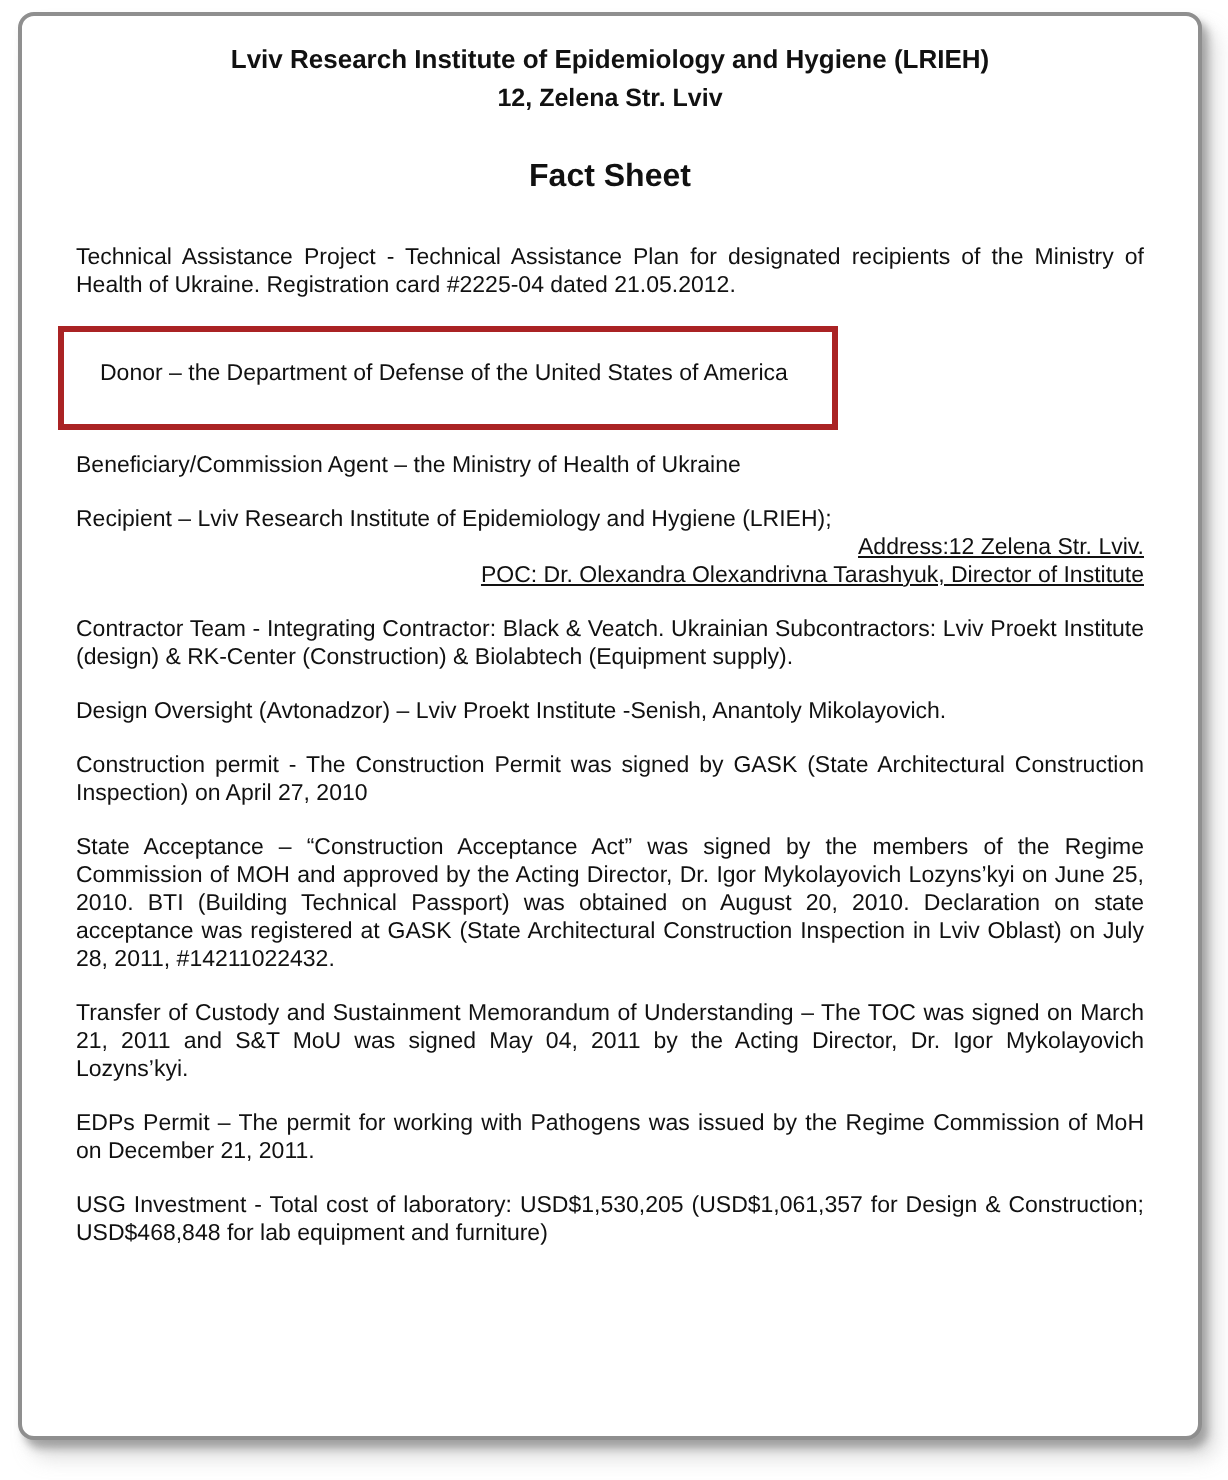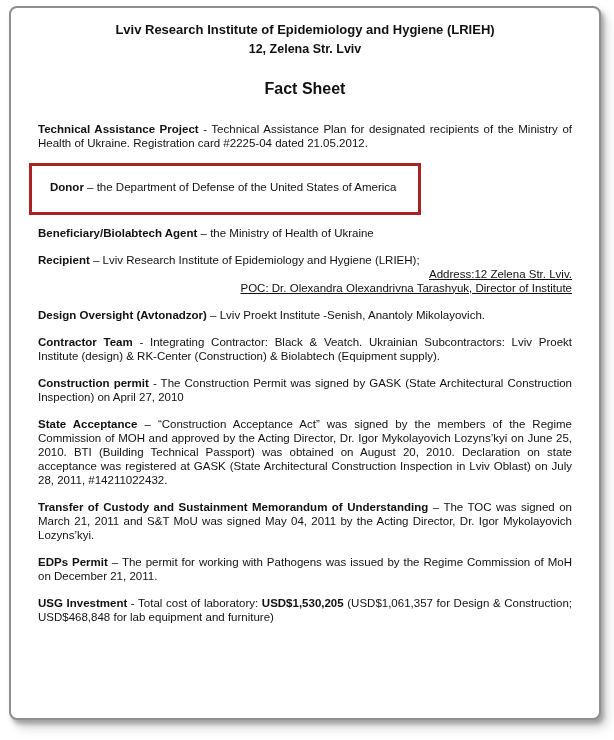--- a/index.html
+++ b/index.html
@@ -45,21 +45,21 @@
     font-weight: bold;
     margin-top: 22px;
   }
   .body-text { margin-top: 25px; }
   .para {
     font-size: 11.5px;
     line-height: 1.2;
     text-align: justify;
     margin: 0 0 13.5px 0;
   }
-  .b { font-weight: bold; }
+  .b { font-weight: normal; }
   .indent-line {
     padding-left: 51px;
     text-align: right;
     text-decoration: underline;
   }
   .red-box {
     display: inline-block;
     border-style: solid;
     border-width: 3px;
     padding: 3px 10px 5px 6px;
@@ -82,30 +82,30 @@
     </div>
 
     <div class="body-text">
 
       <p class="para"><span class="b">Technical Assistance Project</span><span> - </span><span>Technical Assistance Plan for designated recipients of the Ministry of Health of Ukraine. Registration card #2225-04 dated 21.05.2012.</span></p>
 
       <div class="red-box" id="donor-box" style="border-color: rgb(170, 35, 36);">
         <p class="para"><span class="b">Donor</span><span> – </span><span>the Department of Defense of the United States of America</span></p>
       </div>
 
-      <p class="para"><span class="b">Beneficiary/Biolabtech Agent</span><span> – </span><span>the Ministry of Health of Ukraine</span></p>
+      <p class="para"><span class="b">Beneficiary/Commission Agent</span><span> – </span><span>the Ministry of Health of Ukraine</span></p>
 
       <p class="para"><span class="b">Recipient</span><span> – </span><span>Lviv Research Institute of Epidemiology and Hygiene (LRIEH);</span>
         <span class="indent-line" style="display:block">Address:12 Zelena Str. Lviv.</span>
         <span class="indent-line" style="display:block">POC: Dr. Olexandra Olexandrivna Tarashyuk, Director of Institute</span>
       </p>
 
+      <p class="para"><span class="b">Contractor Team</span><span> - </span><span>Integrating Contractor: Black &amp; Veatch. Ukrainian Subcontractors: Lviv Proekt Institute (design) &amp; RK-Center (Construction) &amp; Biolabtech (Equipment supply).</span></p>
+
       <p class="para"><span class="b">Design Oversight (Avtonadzor)</span><span> – </span><span>Lviv Proekt Institute -Senish, Anantoly Mikolayovich.</span></p>
-
-      <p class="para"><span class="b">Contractor Team</span><span> - </span><span>Integrating Contractor: Black &amp; Veatch. Ukrainian Subcontractors: Lviv Proekt Institute (design) &amp; RK-Center (Construction) &amp; Biolabtech (Equipment supply).</span></p>
 
 
 
       <p class="para"><span class="b">Construction permit</span><span> - </span><span>The Construction Permit was signed by GASK (State Architectural Construction Inspection) on April 27, 2010</span></p>
 
       <p class="para"><span class="b">State Acceptance</span><span> – </span><span>“Construction Acceptance Act” was signed by the members of the Regime Commission of MOH and approved by the Acting Director, Dr. Igor Mykolayovich Lozyns’kyi on June 25, 2010. BTI (Building Technical Passport) was obtained on August 20, 2010. Declaration on state acceptance was registered at GASK (State Architectural Construction Inspection in Lviv Oblast) on July 28, 2011, #14211022432.</span></p>
 
       <p class="para"><span class="b">Transfer of Custody and Sustainment Memorandum of Understanding</span><span> – </span><span>The TOC was signed on March 21, 2011 and S&amp;T MoU was signed May 04, 2011 by the Acting Director, Dr. Igor Mykolayovich Lozyns’kyi.</span></p>
 
       <p class="para"><span class="b">EDPs Permit</span><span> – </span><span>The permit for working with Pathogens was issued by the Regime Commission of MoH on December 21, 2011.</span></p>

